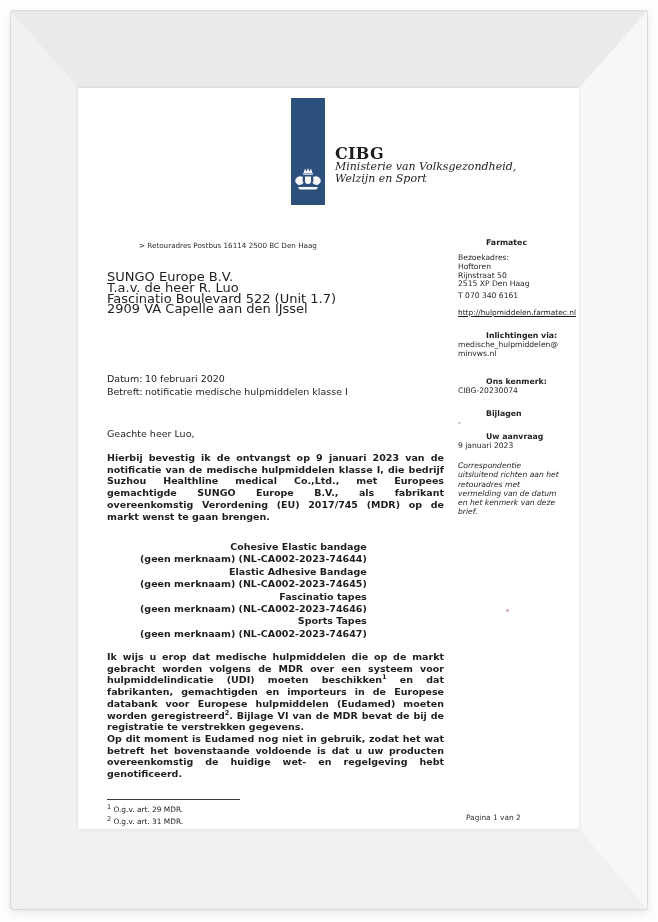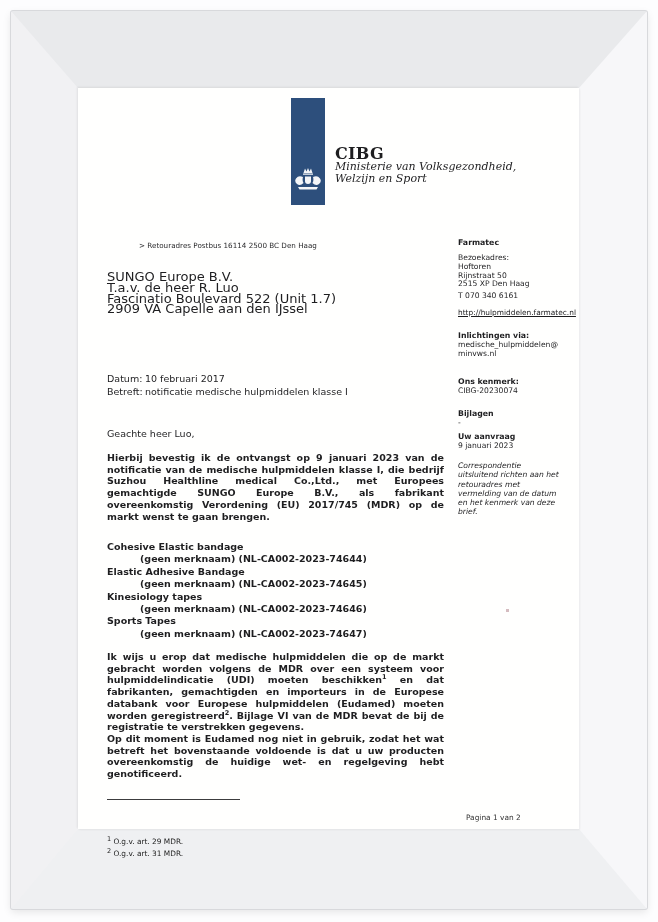--- a/index.html
+++ b/index.html
@@ -53,49 +53,49 @@
   .recipient {
     position: absolute; left: 29px; top: 184px;
     font-size: 13px; line-height: 10.8px;
   }
   
   .sidebar {
     position: absolute; left: 380px; top: 0;
     width: 112px; font-size: 7.6px; line-height: 8.8px;
   }
   .sidebar .grp { position: absolute; left: 0; }
-  .sb-bold { font-weight: bold; font-size: 7.8px; }
+  .sb-bold { font-weight: bold; font-size: 7.8px; margin-left: 28px; }
   .sb-link {
     color: #1a1a1c; font-weight: normal;
     text-decoration: underline; font-size: 7.4px;
   }
   .sb-note { font-style: italic; line-height: 9.3px; }
   
   .meta { position: absolute; left: 29px; top: 284px; line-height: 13px; }
   .meta-row { display: flex; }
   .meta-label { width: 38px; }
   .salutation { position: absolute; left: 29px; top: 340px; }
   
   .body-block-1 { position: absolute; left: 29px; top: 364px; width: 337px; }
   .body-block-2 { position: absolute; left: 29px; top: 563px; width: 337px; }
   .body-block-1 p, .body-block-2 p { text-align: justify; font-weight: bold; }
   sup { font-size: 6.5px; line-height: 0; }
   
   .products {
     position: absolute; left: 29px; top: 453px;
-    font-weight: bold; line-height: 12.4px;
+    font-weight: bold; line-height: 12.4px; text-align: right;
   }
   .product-detail { padding-left: 33px; }
   
   .fn-rule {
     position: absolute; left: 29px; top: 711px;
     width: 133px; border-top: 1.2px solid #3c3c3e;
   }
   .footnotes {
-    position: absolute; left: 29px; top: 748px;
+    position: absolute; left: 29px; top: 716px;
     font-size: 7.4px; line-height: 12px; color: #222;
   }
   .page-number {
     position: absolute; left: 388px; top: 724px;
     font-size: 7.4px; color: #333;
   }
   .speck {
     position: absolute; left: 428px; top: 521px;
     width: 3px; height: 3px; background: #b98f96; opacity: .6;
   }
@@ -156,21 +156,21 @@
       <div class="grp" style="top:345px">
         <div class="sb-bold">Uw aanvraag</div>
         <div>9 januari 2023</div>
       </div>
       <div class="grp sb-note" style="top:373px; width:102px">Correspondentie uitsluitend richten aan het retouradres met vermelding van de datum en het kenmerk van deze brief.</div>
     </div>
 
     <div class="meta">
       <div class="meta-row">
         <span class="meta-label">Datum:</span>
-        <span>10 februari 2017</span>
+        <span>10 februari 2020</span>
       </div>
       <div class="meta-row">
         <span class="meta-label">Betreft:</span>
         <span>notificatie medische hulpmiddelen klasse I</span>
       </div>
     </div>
 
     <div class="salutation">Geachte heer Luo,</div>
 
     <div class="body-block-1">
@@ -180,21 +180,21 @@
     <div class="products">
       <div>
         <div>Cohesive Elastic bandage</div>
         <div class="product-detail">(geen merknaam) (NL-CA002-2023-74644)</div>
       </div>
       <div>
         <div>Elastic Adhesive Bandage</div>
         <div class="product-detail">(geen merknaam) (NL-CA002-2023-74645)</div>
       </div>
       <div>
-        <div>Kinesiology tapes</div>
+        <div>Fascinatio tapes</div>
         <div class="product-detail">(geen merknaam) (NL-CA002-2023-74646)</div>
       </div>
       <div>
         <div>Sports Tapes</div>
         <div class="product-detail">(geen merknaam) (NL-CA002-2023-74647)</div>
       </div>
     </div>
 
     <div class="body-block-2">
       <p><span>Ik wijs u erop dat medische hulpmiddelen die op de markt gebracht worden volgens de MDR over een systeem voor hulpmiddelindicatie (UDI) moeten beschikken</span><sup>1</sup><span> en dat fabrikanten, gemachtigden en importeurs in de Europese databank voor Europese hulpmiddelen (Eudamed) moeten worden geregistreerd</span><sup>2</sup><span>. Bijlage VI van de MDR bevat de bij de registratie te verstrekken gegevens.</span></p>

